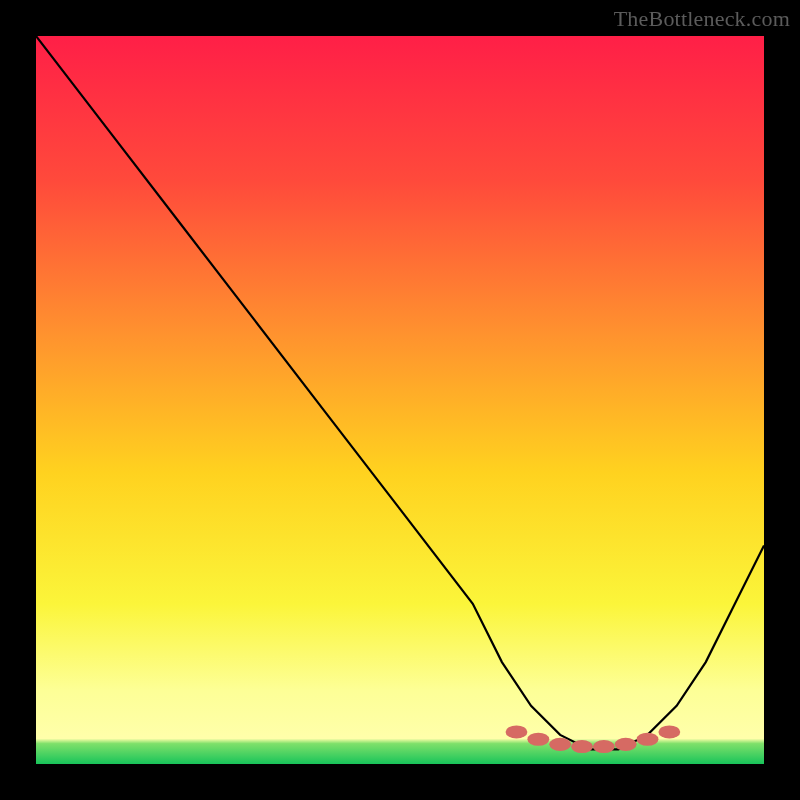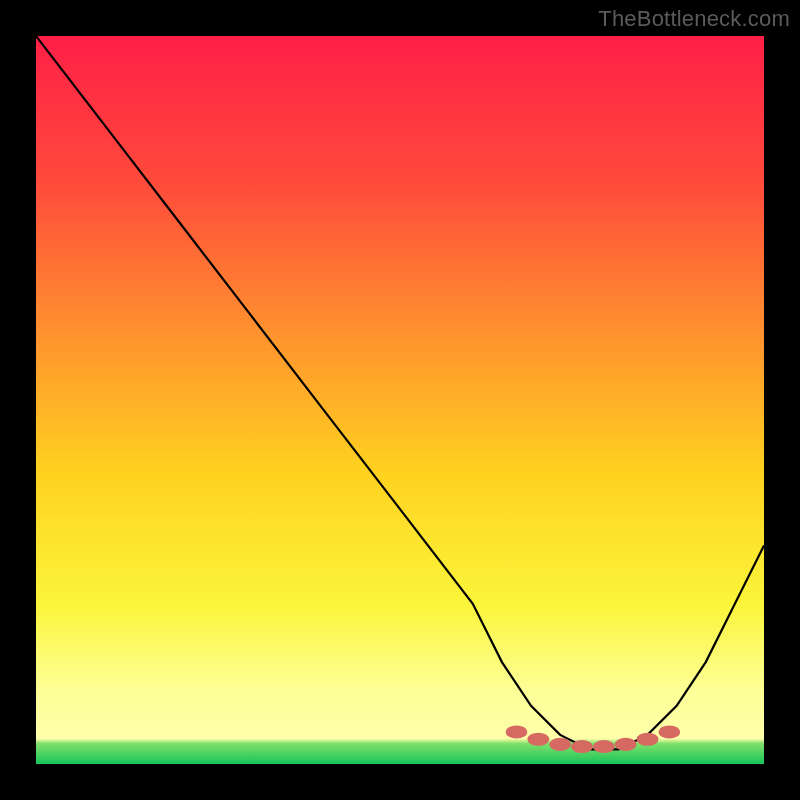--- a/index.html
+++ b/index.html
@@ -8,20 +8,21 @@
     width: 800px;
     height: 800px;
     background: #000000;
     font-family: Arial, Helvetica, sans-serif;
     overflow: hidden;
   }
   .wrap {
     position: relative;
     width: 800px;
     height: 700px;
+    font-family: Liberation Serif, serif;
   }
   .attrib {
     position: absolute;
     top: 6px;
     right: 10px;
     color: #5b5b5b;
     font-size: 22px;
     font-weight: 500;
     letter-spacing: 0.2px;
   }

